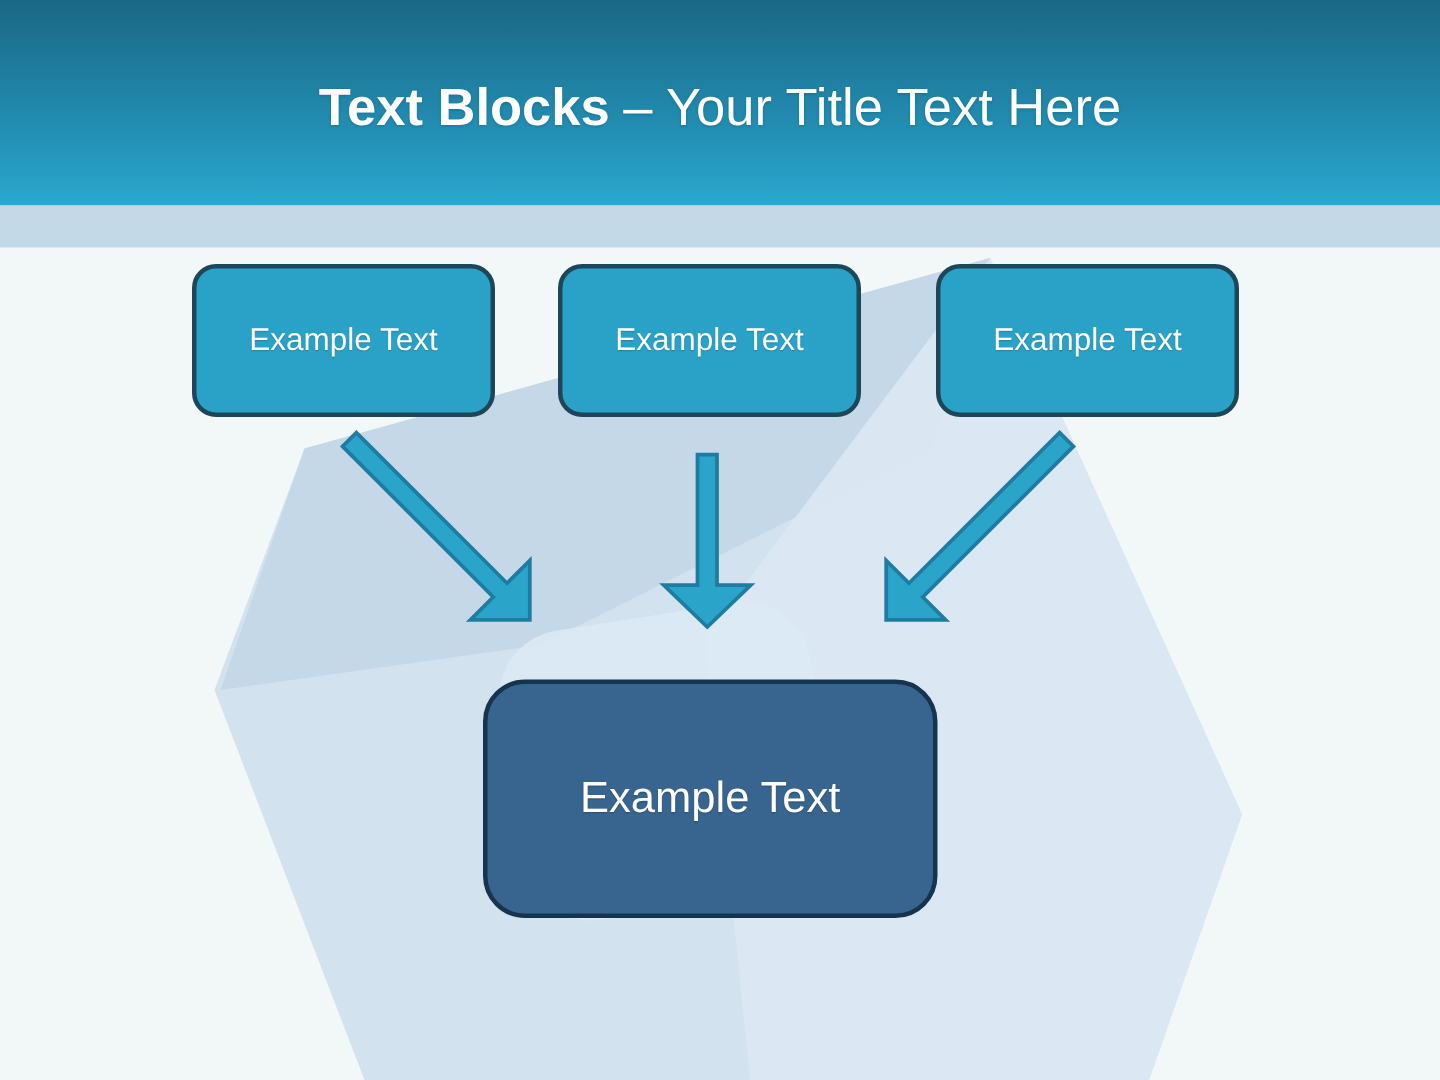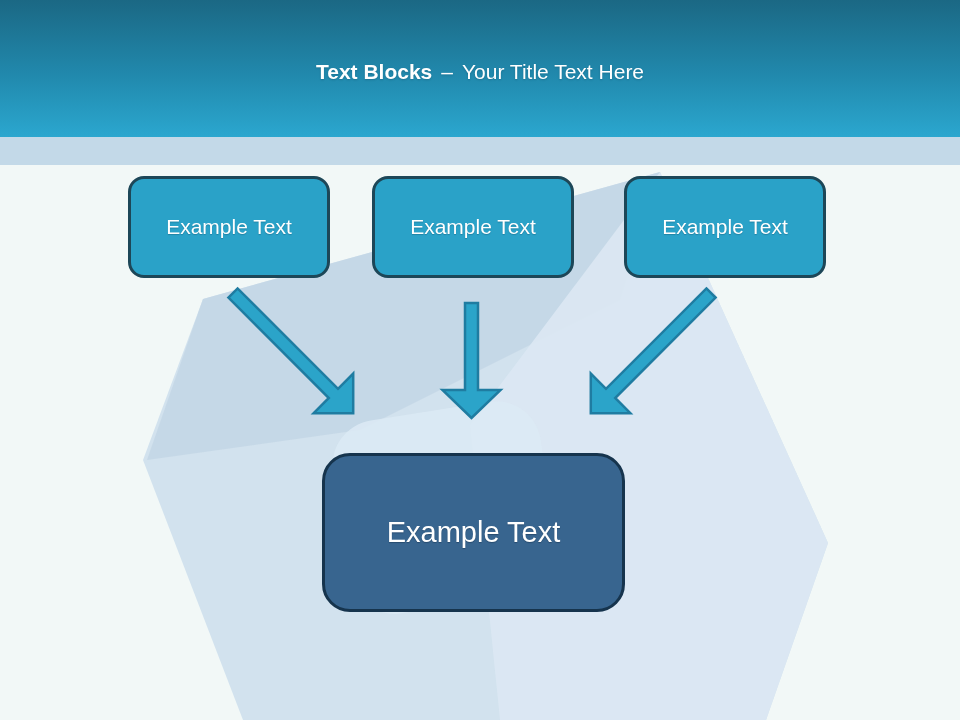--- a/index.html
+++ b/index.html
@@ -12,21 +12,21 @@
   .header-bar{
     position:absolute;left:0;top:0;width:960px;height:137px;
     background:linear-gradient(180deg,#1b6884 0%,#2189ad 55%,#2ba7cf 100%);
   }
   .accent-band{
     position:absolute;left:0;top:137px;width:960px;height:28px;
     background:#c3d9e8;
   }
   .slide-title{
     position:absolute;left:0;top:55px;width:960px;
-    text-align:center;color:#ffffff;font-size:21px;line-height:34px;
+    text-align:center;color:#ffffff;font-size:35px;line-height:34px;
     text-shadow:0 1px 2px rgba(0,40,60,.22);
     white-space:nowrap;
   }
   .title-bold{font-weight:700;}
   .title-dash{font-weight:400;margin:0 9px;}
   .title-rest{font-weight:400;}
   
   .cube-svg{position:absolute;left:0;top:0;z-index:1;pointer-events:none;}
   
   .arrows-svg{position:absolute;left:0;top:0;z-index:2;pointer-events:none;}

